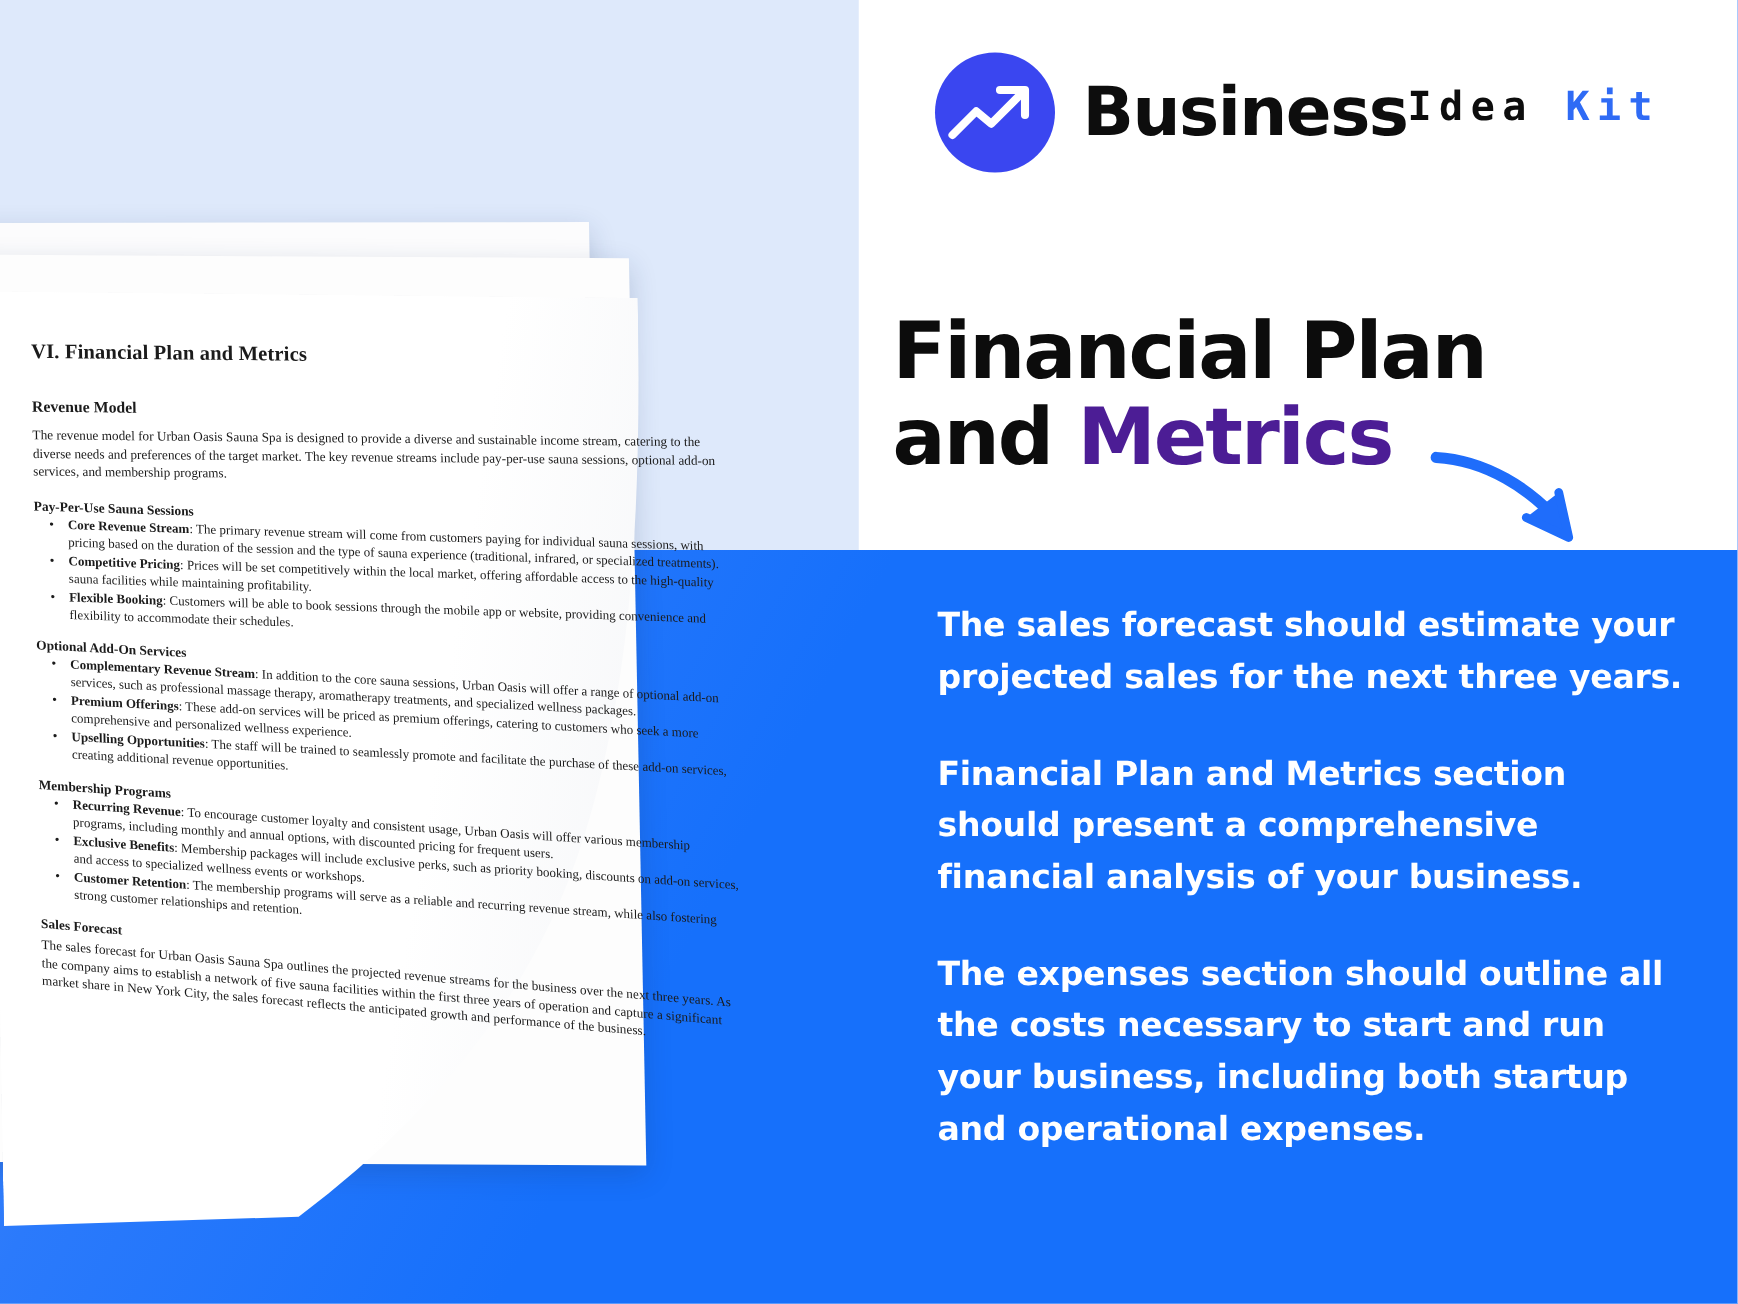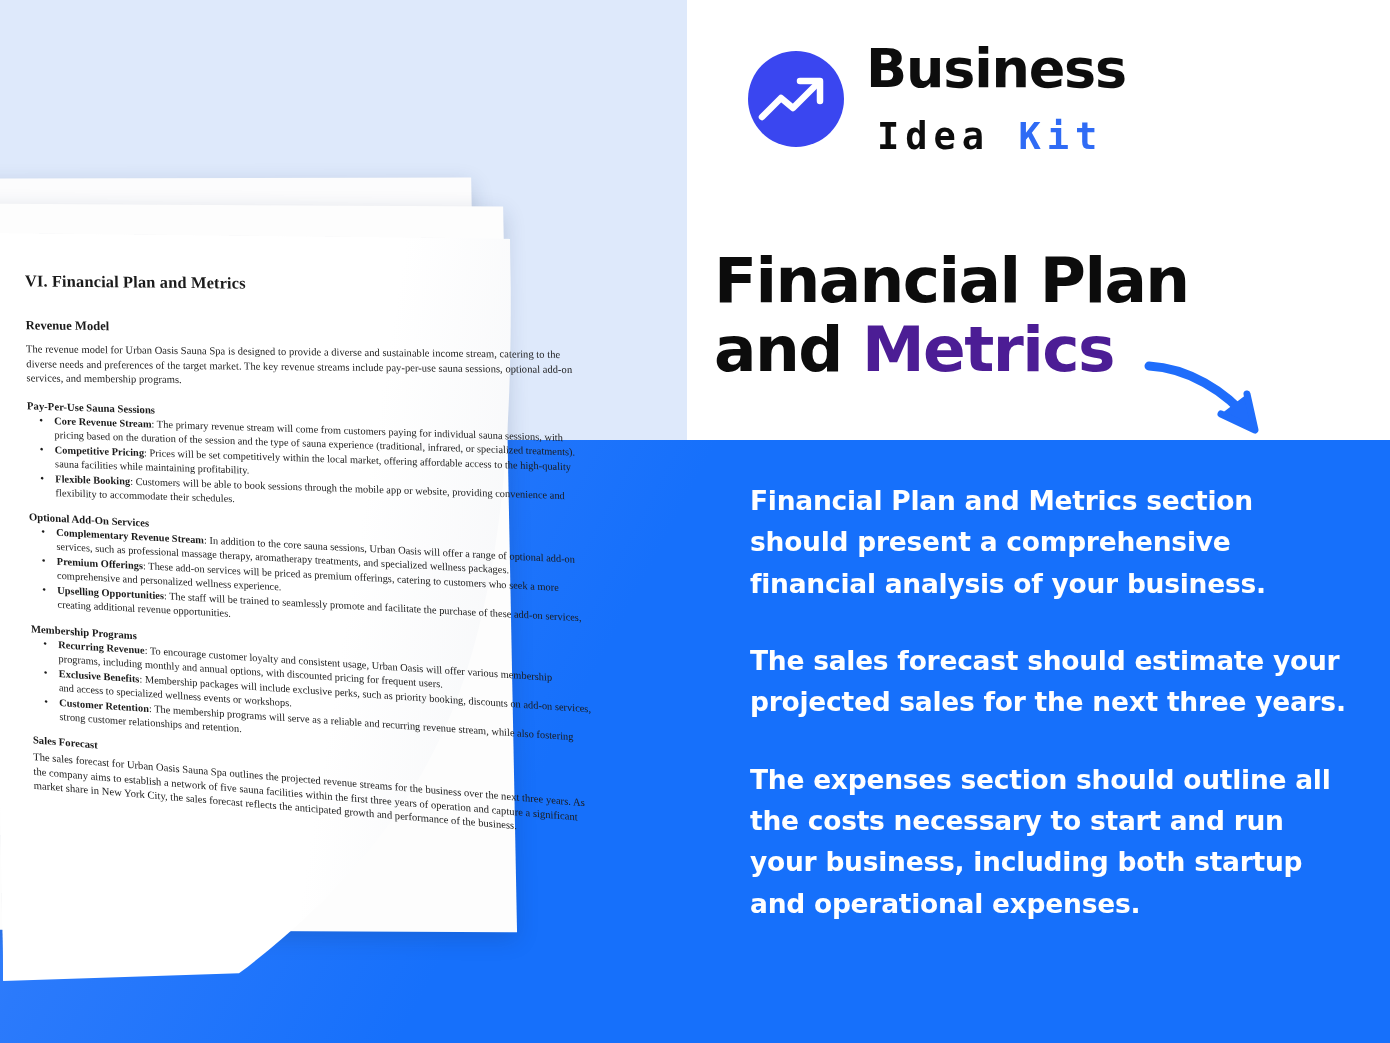--- a/index.html
+++ b/index.html
@@ -190,39 +190,37 @@
     width: 96px;
     height: 96px;
     border-radius: 50%;
     background: #3a46f0;
     position: relative;
     flex: 0 0 auto;
   }
   .logo-mark svg { position: absolute; left: 0; top: 0; }
   .logo-words {
     display: flex;
-    flex-direction: column;
+    flex-direction: row;
     line-height: 1;
-    gap: 16px;
   }
   .logo-line1 {
     font-size: 54px;
     font-weight: bold;
     color: #0d0d0d;
     letter-spacing: -1.2px;
     font-family: "DejaVu Sans", sans-serif;
   }
   .logo-line2 {
-    font-size: 37px;
+    font-size: 32px;
     font-weight: bold;
     color: #0d0d0d;
     letter-spacing: 6px;
     margin-top: 6px;
     font-family: "DejaVu Sans Mono", monospace;
-    margin-left: 11px;
   }
   .logo-line2 .kit { color: #2f6bf5; }
 
   .title-block {
     position: absolute;
     left: 714px;
     top: 247px;
     width: 600px;
   }
   .title-line {
@@ -357,18 +355,18 @@
   </div>
 
   <div class="swoosh">
     <svg width="150" height="100" viewBox="0 0 150 100" aria-hidden="true">
       <path d="M6 14 C44 16, 82 38, 108 70" fill="none" stroke="#1f6dfb" stroke-width="9" stroke-linecap="round"></path>
       <path d="M78 62 L112 78 L104 42" fill="#1f6dfb" stroke="#1f6dfb" stroke-width="7" stroke-linejoin="round" stroke-linecap="round"></path>
     </svg>
   </div>
 
   <div class="body-block">
+    <p class="body-para">The sales forecast should estimate your projected sales for the next three years.</p>
     <p class="body-para">Financial Plan and Metrics section should present a comprehensive financial analysis of your business.</p>
-    <p class="body-para">The sales forecast should estimate your projected sales for the next three years.</p>
     <p class="body-para">The expenses section should outline all the costs necessary to start and run your business, including both startup and operational expenses.</p>
   </div>
 
 </div>
 
 </body></html>

